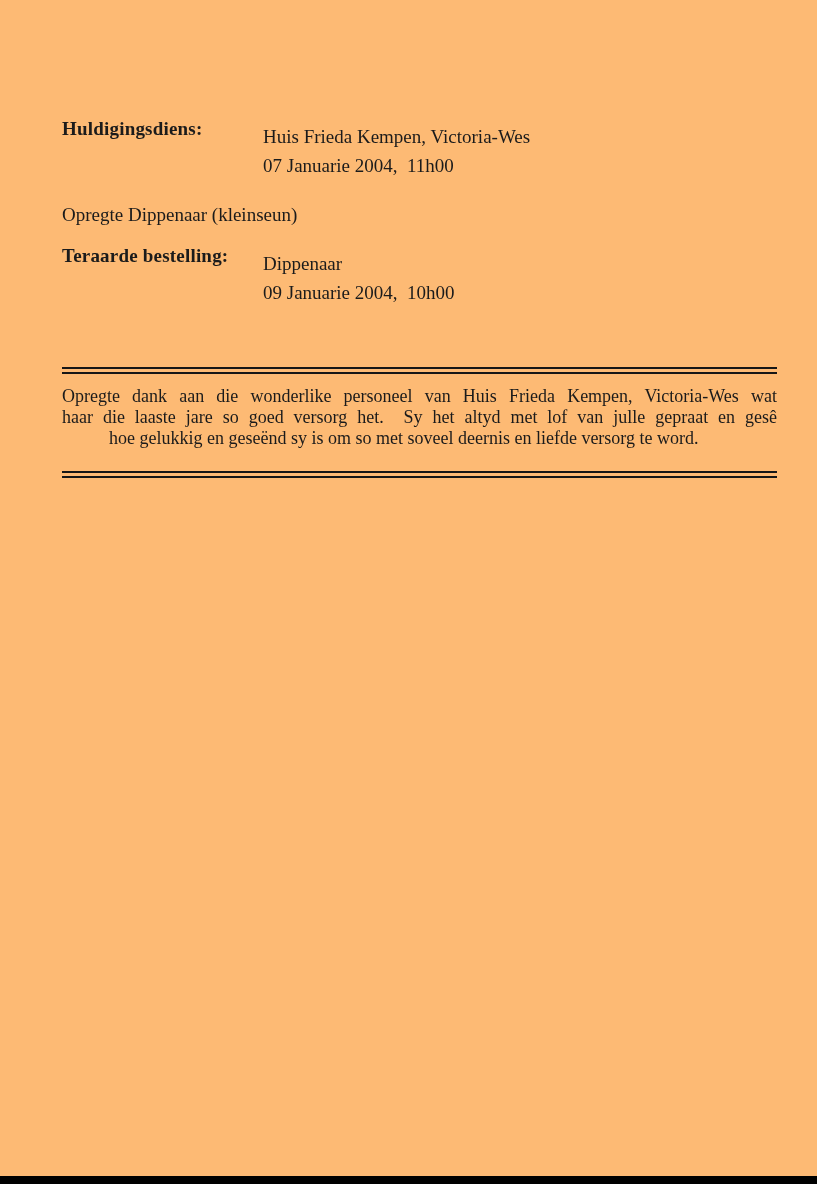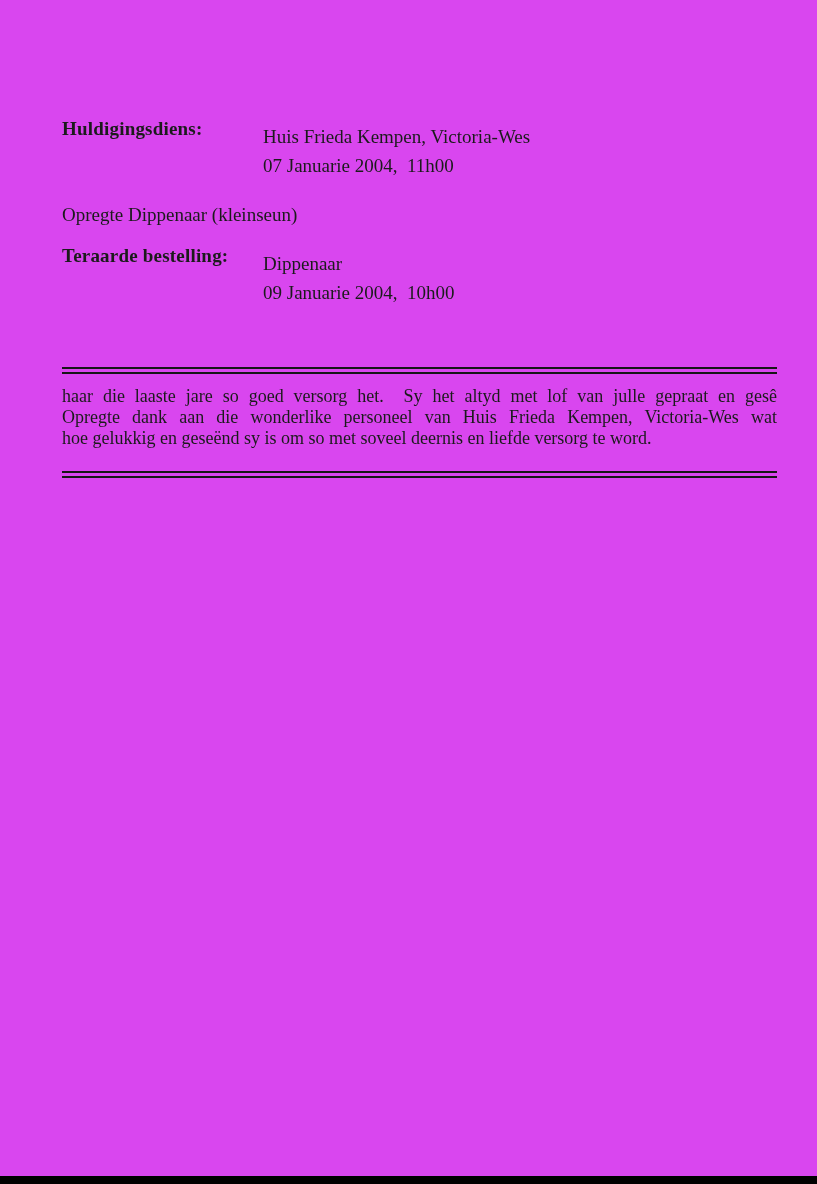--- a/index.html
+++ b/index.html
@@ -4,21 +4,21 @@
 <style>
   html, body {
     margin: 0;
     padding: 0;
     background: #ffffff;
   }
   .page {
     position: relative;
     width: 817px;
     height: 1184px;
-    background: #d946ef;
+    background: #fdba74;
     overflow: hidden;
     font-family: "Liberation Serif", "DejaVu Serif", serif;
     color: #1b1b1b;
   }
   .content {
     position: absolute;
     left: 62px;
     top: 118px;
     width: 715px;
   }
@@ -59,20 +59,21 @@
     line-height: 21px;
   }
   .tribute-line {
     white-space: nowrap;
     text-align: justify;
     text-align-last: justify;
   }
   .tribute-line.last {
     text-align: center;
     text-align-last: left;
+    margin-left: 47px;
   }
   .scan-bar {
     position: absolute;
     left: 0;
     bottom: 0;
     width: 100%;
     height: 8px;
     background: #000000;
   }
 </style>
@@ -100,22 +101,22 @@
       <div class="service-label">Teraarde bestelling:</div>
       <div class="service-lines">
         <div class="service-line">Dippenaar</div>
         <div class="service-line">09 Januarie 2004,&nbsp; 10h00</div>
       </div>
     </div>
 
     <div class="divider divider-top"></div>
 
     <div class="tribute">
+      <div class="tribute-line">Opregte dank aan die wonderlike personeel van Huis Frieda Kempen, Victoria-Wes wat</div>
       <div class="tribute-line">haar die laaste jare so goed versorg het.&nbsp; Sy het altyd met lof van julle gepraat en gesê</div>
-      <div class="tribute-line">Opregte dank aan die wonderlike personeel van Huis Frieda Kempen, Victoria-Wes wat</div>
       <div class="tribute-line last">hoe gelukkig en geseënd sy is om so met soveel deernis en liefde versorg te word.</div>
     </div>
 
     <div class="divider divider-bottom"></div>
 
   </div>
 
   <div class="scan-bar"></div>
 </div>
 

